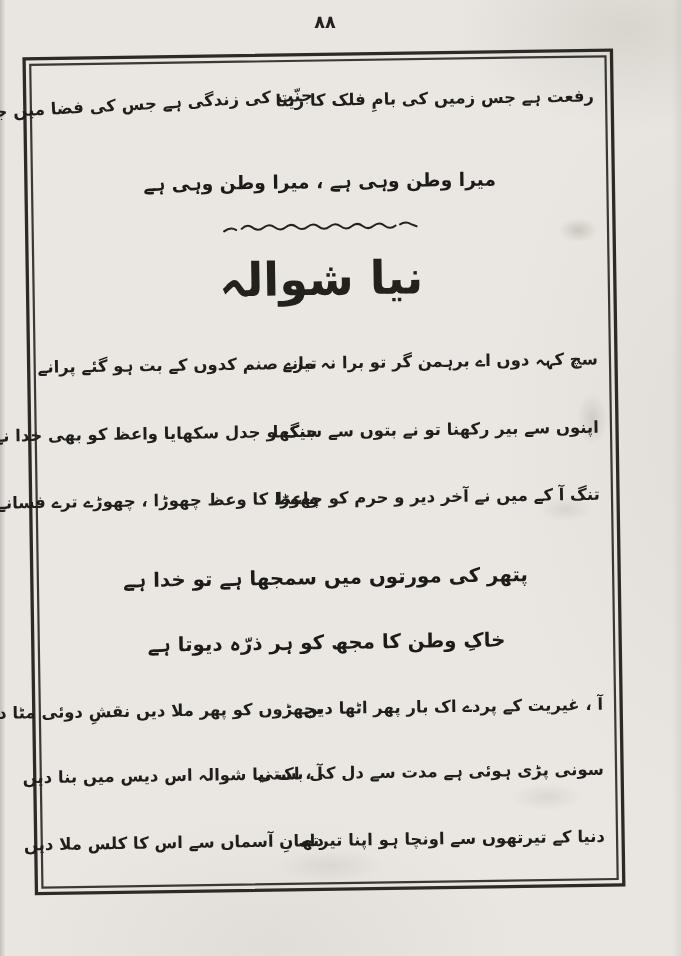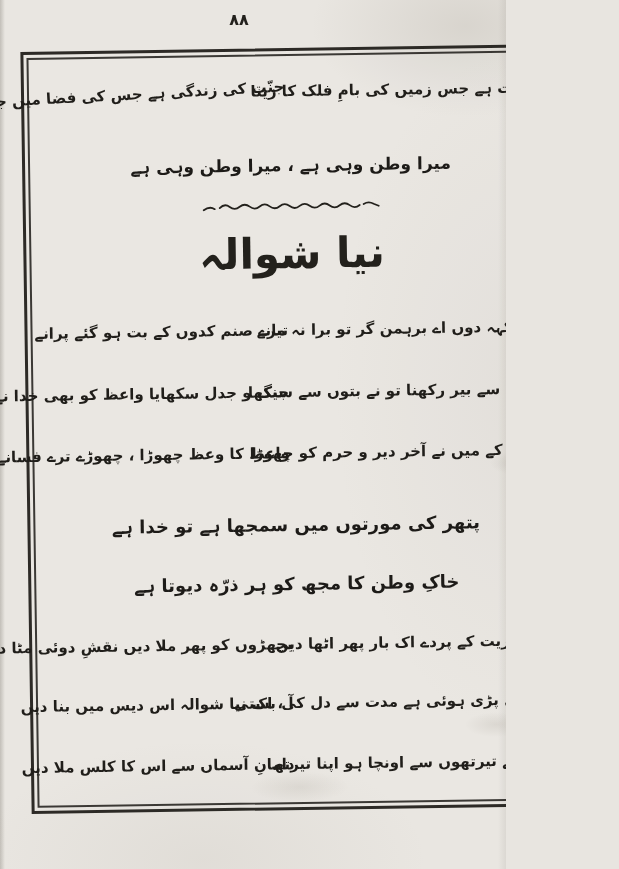--- a/index.html
+++ b/index.html
@@ -3,21 +3,21 @@
 <meta charset="utf-8">
 <style>
   html, body {
     margin: 0;
     padding: 0;
     background: #e8e5e0;
     font-family: "DejaVu Sans", sans-serif;
   }
   .page {
     position: relative;
-    width: 506px;
+    width: 619px;
     height: 869px;
     overflow: hidden;
     color: #1d1b18;
     background:
       radial-gradient(ellipse 220px 130px at 92% 3%, rgba(150,143,130,0.20), transparent 70%),
       radial-gradient(ellipse 260px 480px at 103% 45%, rgba(160,153,140,0.10), transparent 72%),
       radial-gradient(ellipse 300px 160px at 40% 99%, rgba(150,143,130,0.10), transparent 75%),
       linear-gradient(90deg, rgba(95,90,80,0.28) 0px, rgba(95,90,80,0) 5px),
       linear-gradient(270deg, rgba(95,90,80,0.10) 0px, rgba(95,90,80,0) 8px),
       #e9e6e1;

